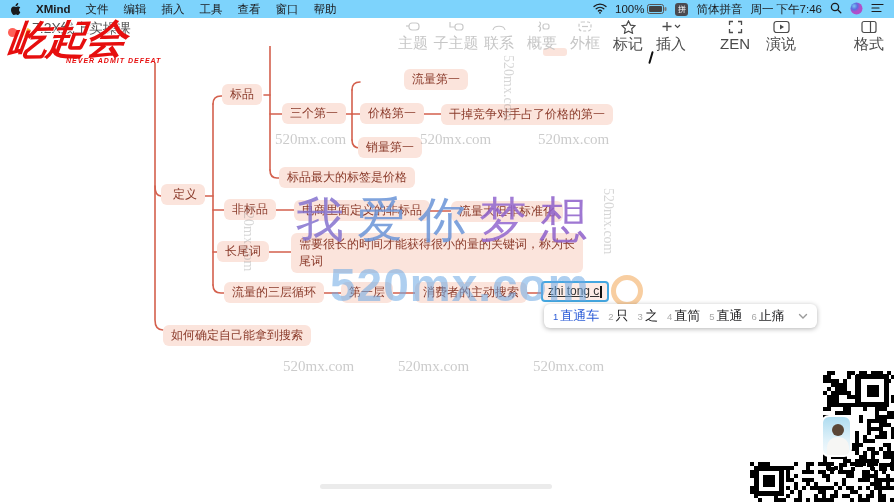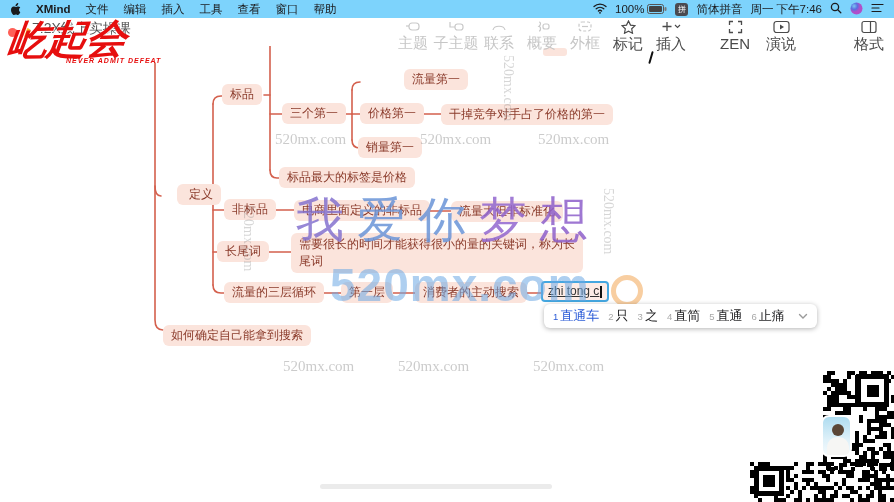--- a/index.html
+++ b/index.html
@@ -243,21 +243,21 @@
     <path d="M422 114 H441"></path>
     <path d="M276 210 H294"></path>
     <path d="M428 211 H451"></path>
     <path d="M267 252 H291"></path>
     <path d="M314 293 H341"></path>
     <path d="M389 293 H415"></path>
     <path d="M523 293 H541"></path>
   </svg>
 
   <div class="node partial" style="left:543px;top:48px;"></div>
-  <div class="node" style="left:177px;top:184px;padding-left:12px;">定义</div>
+  <div class="node" style="left:161px;top:184px;padding-left:12px;">定义</div>
   <div class="node" style="left:222px;top:84px;">标品</div>
   <div class="node" style="left:282px;top:103px;">三个第一</div>
   <div class="node" style="left:360px;top:69px;margin-left:44px;">流量第一</div>
   <div class="node" style="left:360px;top:103px;">价格第一</div>
   <div class="node" style="left:441px;top:104px;">干掉竞争对手占了价格的第一</div>
   <div class="node" style="left:358px;top:137px;">销量第一</div>
   <div class="node" style="left:279px;top:167px;">标品最大的标签是价格</div>
   <div class="node" style="left:224px;top:199px;">非标品</div>
   <div class="node" style="left:294px;top:200px;">电商里面定义的非标品</div>
   <div class="node" style="left:451px;top:201px;">流量大但非标准化</div>

